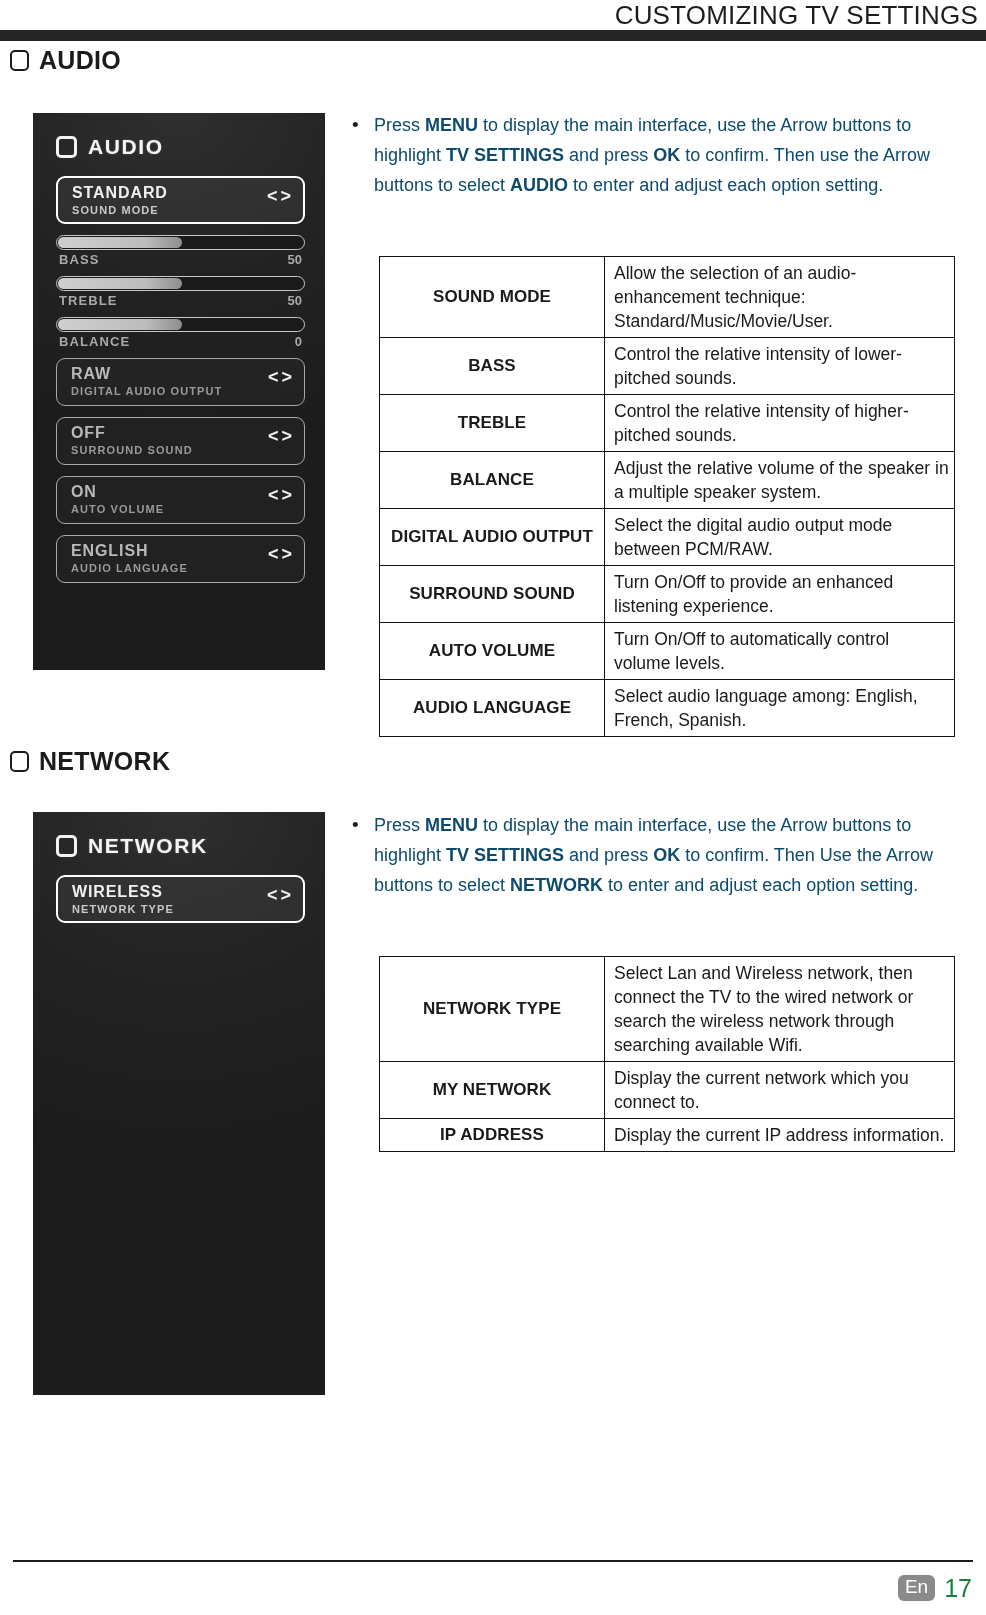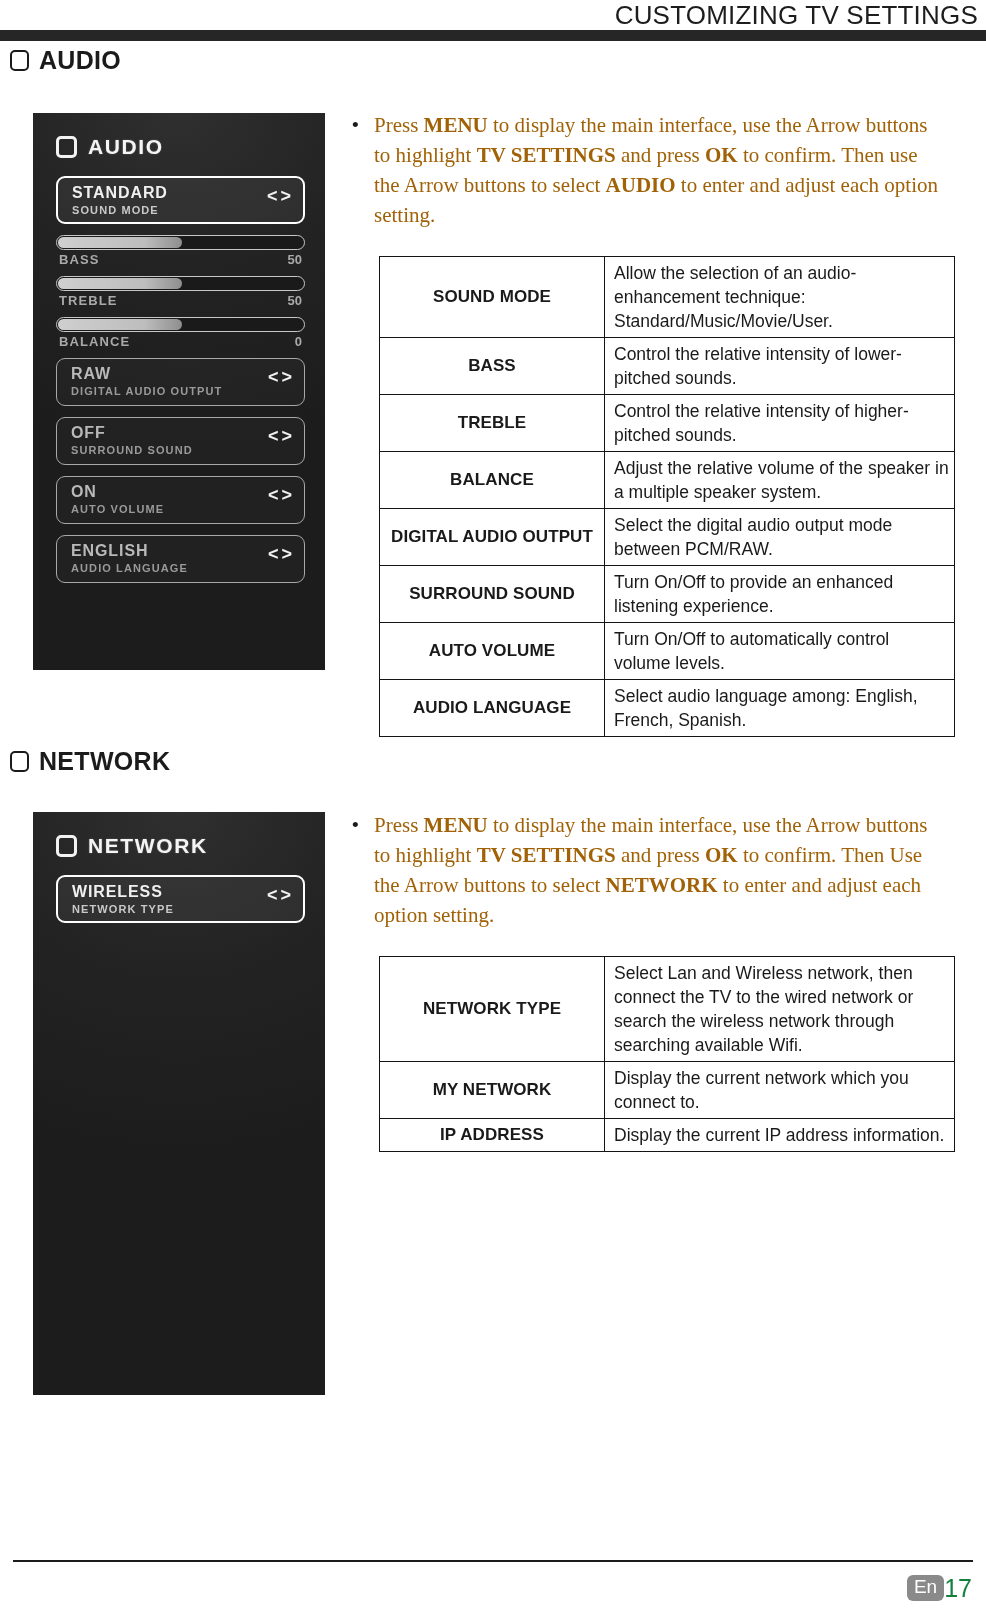--- a/index.html
+++ b/index.html
@@ -92,21 +92,21 @@
     color: #a9a9a9; font-size: 13px; font-weight: bold; letter-spacing: 1.1px;
   }
   .tv-slider-val { color: #a9a9a9; font-size: 13px; font-weight: bold; }
 
   
   .bullet-block { position: absolute; display: flex; gap: 14px; }
   .bullet-dot {
     font-size: 19px; line-height: 30px; color: #1b1b1b; flex: 0 0 auto; width: 8px;
   }
   .bullet-text {
-    font-size: 21px; line-height: 30px; color: #a16207; max-width: 570px; font-family: Liberation Serif, serif;
+    font-size: 18px; line-height: 30px; color: #0c4a6e; max-width: 570px;
   }
   .bullet-text b { font-weight: bold; }
 
   
   .spec-table {
     position: absolute; border-collapse: collapse; table-layout: fixed;
   }
   .spec-table td {
     border: 1.6px solid #141414; vertical-align: middle; padding: 4px 7px;
   }
@@ -118,21 +118,21 @@
     font-size: 17.5px; line-height: 24px; padding-left: 9px; padding-right: 4px; margin-left: 16px;
   }
 
   
   .footer-rule {
     position: absolute; left: 13px; top: 1560px; width: 960px; height: 2px;
     background: #1b1b1b;
   }
   .footer {
     position: absolute; right: 14px; top: 1572px;
-    display: flex; align-items: center; 
+    display: flex; align-items: center; gap: 9px;
   }
   .footer-lang {
     background: #8a8a8a; color: #ffffff; border-radius: 6px;
     font-size: 19px; font-weight: 400; padding: 1px 7px 3px 7px; line-height: 22px;
   }
   .footer-page { font-size: 25px; color: #15803d; line-height: 32px; text-align: center; }
 </style>
 </head>
 <body>
 

